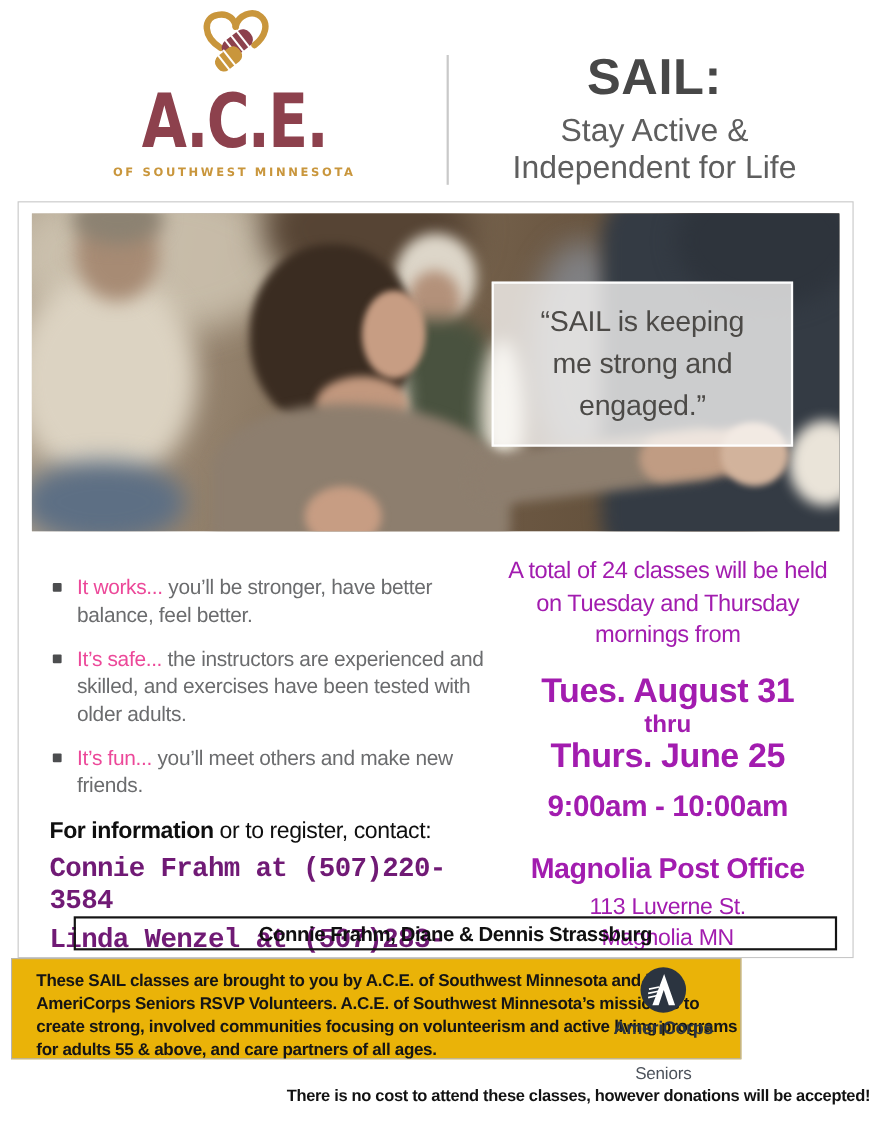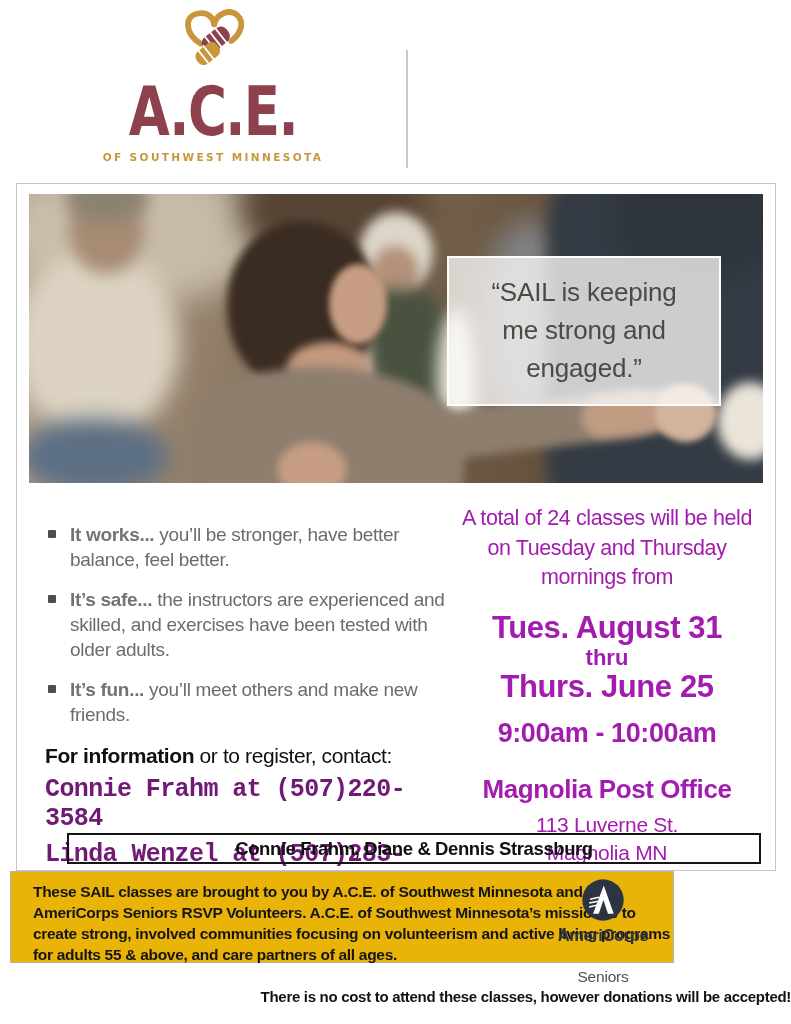--- a/index.html
+++ b/index.html
@@ -58,21 +58,21 @@
                display:flex; align-items:center; justify-content:center; }
   .quote { font-size:26px; color:#4c4a47; text-align:center; line-height:1.45; white-space:pre-line; letter-spacing:-0.2px; }
 
   
   .left-col { position:absolute; left:28px; top:323px; width:400px; }
   .intro-bold { display:block; font-weight:bold; font-size:20.5px; color:#505153; letter-spacing:-0.5px; }
   .intro-rest { display:block; font-size:20px; color:#6b6c6e; letter-spacing:-0.4px; margin-top:3px; }
   .bullet { position:relative; padding-left:25px; margin-top:16px; font-size:19px; line-height:1.3;
             color:#6b6c6e; letter-spacing:-0.3px; }
   .bullet .sq { position:absolute; left:3px; top:7px; width:8px; height:8px; background:#4c4d4f; border-radius:1px; }
-  .bullet .lead { font-weight:bold; color:#737373; }
+  .bullet .lead { font-weight:normal; color:#ec4899; }
   .contact-intro { margin-top:16px; font-size:21px; color:#0f0f0f; letter-spacing:-0.4px; }
   .contact-intro .lead { font-weight:bold; }
   .contact-num { font-size:25px; font-weight:bold; color:#701a75; margin-top:7px; letter-spacing:-0.6px;font-family:Liberation Mono, monospace; }
 
   
   .right-col { position:absolute; left:420px; top:320px; width:340px; text-align:center; color:#a21caf; }
   .sched-intro { font-size:21.5px; line-height:1.38; white-space:pre-line; letter-spacing:-0.4px; }
   .sched-start { font-size:31px; font-weight:bold; margin-top:17px; letter-spacing:-0.4px; }
   .sched-thru  { font-size:22px; font-weight:bold; line-height:1.05; }
   .sched-end   { font-size:31px; font-weight:bold; letter-spacing:-0.4px; }
@@ -119,20 +119,25 @@
         <line x1="37" y1="46" x2="37" y2="69" stroke="#ffffff" stroke-width="2.2"></line>
         <line x1="45" y1="46" x2="45" y2="69" stroke="#ffffff" stroke-width="2.2"></line>
       </g>
     </svg>
     <div class="acronym">A.C.E.</div>
     <div class="subtagline">OF SOUTHWEST MINNESOTA</div>
   </div>
 
   <div class="vdivider"></div>
 
+  <div class="sail-block">
+    <div class="sail-title">SAIL:</div>
+    <div class="sail-sub">Stay Active &amp;
+Independent for Life</div>
+  </div>
 
   <div class="main-box">
 
     <div class="photo">
       <div class="ph p1"></div>
       <div class="ph p2"></div>
       <div class="ph p3"></div>
       <div class="ph p4"></div>
       <div class="ph p5"></div>
       <div class="ph p6"></div>

